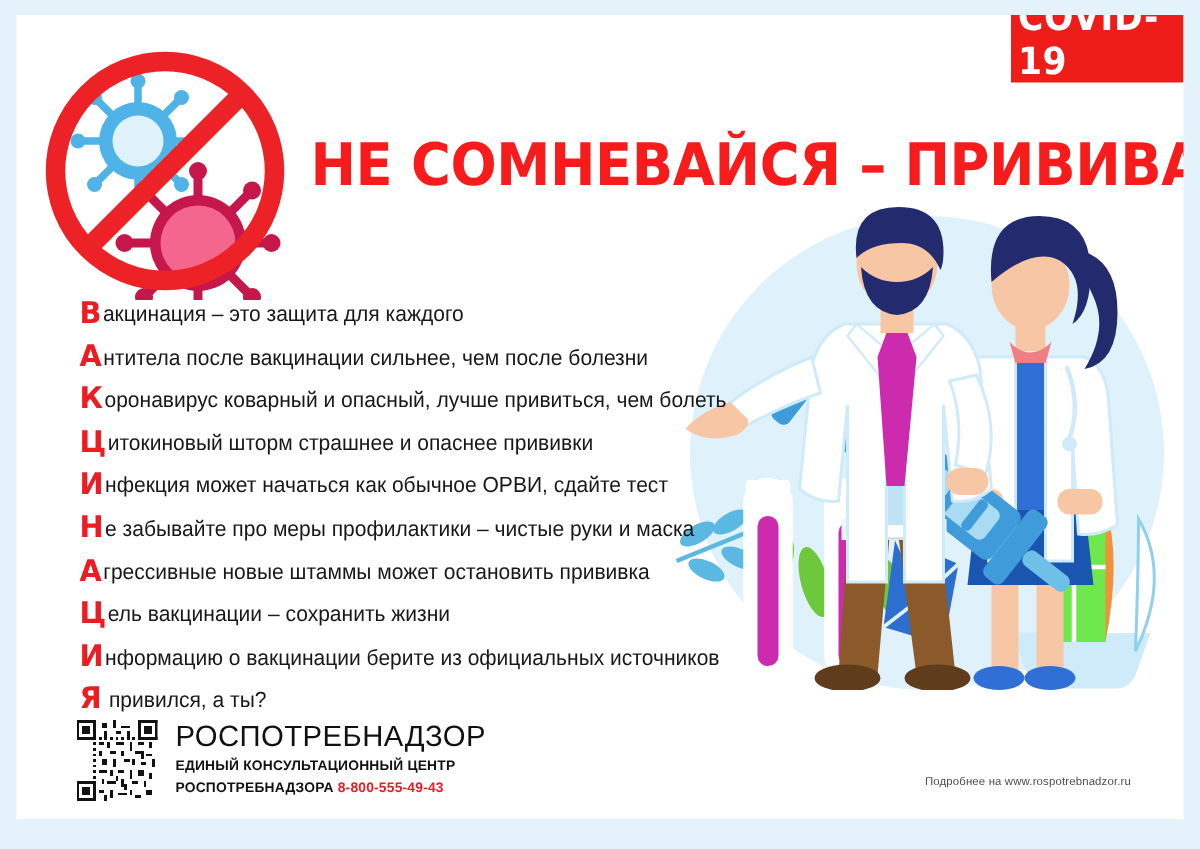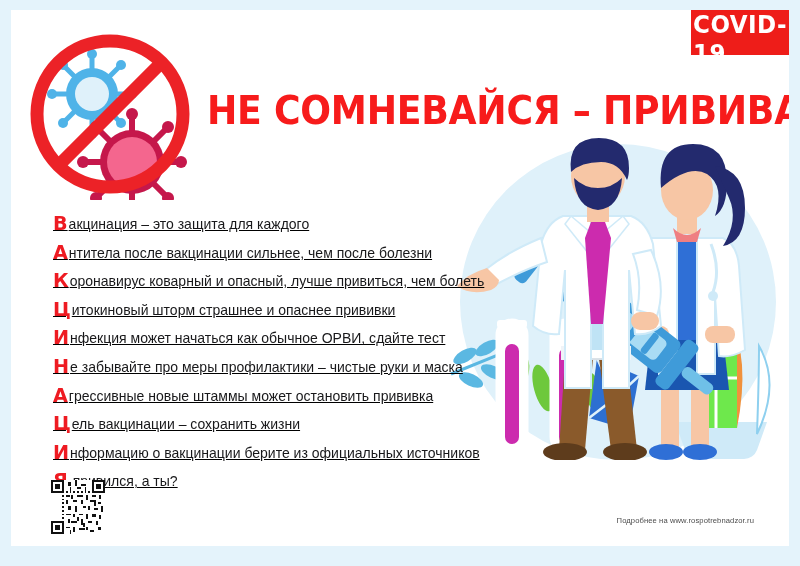--- a/index.html
+++ b/index.html
@@ -23,25 +23,25 @@
     width: 778px;
     height: 536px;
     background: #ffffff;
     overflow: hidden;
   }
   
   .covid-badge {
     position: absolute;
     right: 0px;
     top: 0px;
-    width: 98px;
+    width: 115px;
     height: 45px;
     background: #ee1d19;
     display: flex;
-    align-items: flex-start;
+    align-items: flex-end;
     justify-content: center;
     z-index: 40;
   }
   .covid-badge span {
     color: #ffffff;
     font-size: 25px;
     font-weight: bold;
     letter-spacing: 0.5px;
     transform: scaleX(0.92);
     font-family: "DejaVu Sans", sans-serif;
@@ -68,24 +68,23 @@
     transform: scaleX(0.93);
     transform-origin: left center;
     white-space: nowrap;
     font-family: "DejaVu Sans", sans-serif;
     z-index: 30;
   }
   
   .acrostic {
     position: absolute;
     left: 42px;
-    top: 200px;
+    top: 186px;
     width: 470px;
     z-index: 30;
-    text-decoration: underline;
   }
   .acro-line {
     height: 28.6px;
     line-height: 28.6px;
     white-space: nowrap;
     color: #18181a;
     font-size: 14.6px;
     transform: scaleX(0.96);
     transform-origin: left center;
   }
@@ -465,18 +464,26 @@
               <rect x="19" y="25" width="1" height="2"></rect>
             <rect x="21" y="27" width="2" height="1"></rect>
               <rect x="25" y="25" width="2" height="2"></rect>
             <rect x="10" y="27" width="1" height="2"></rect>
               <rect x="17" y="23" width="1" height="2"></rect>
             <rect x="23" y="12" width="1" height="2"></rect>
               <rect x="14" y="20" width="1" height="2"></rect>
           </g>
         </svg>
       </div>
+      <div class="footer-text">
+        <div class="org-name">РОСПОТРЕБНАДЗОР</div>
+        <div class="org-sub">ЕДИНЫЙ КОНСУЛЬТАЦИОННЫЙ ЦЕНТР</div>
+        <div class="org-sub">
+          <span>РОСПОТРЕБНАДЗОРА</span>
+          <span class="phone">8-800-555-49-43</span>
+        </div>
+      </div>
     </div>
 
     <div class="more-info">Подробнее на www.rospotrebnadzor.ru</div>
 
   </div>
 </div>
 
 </body></html>

